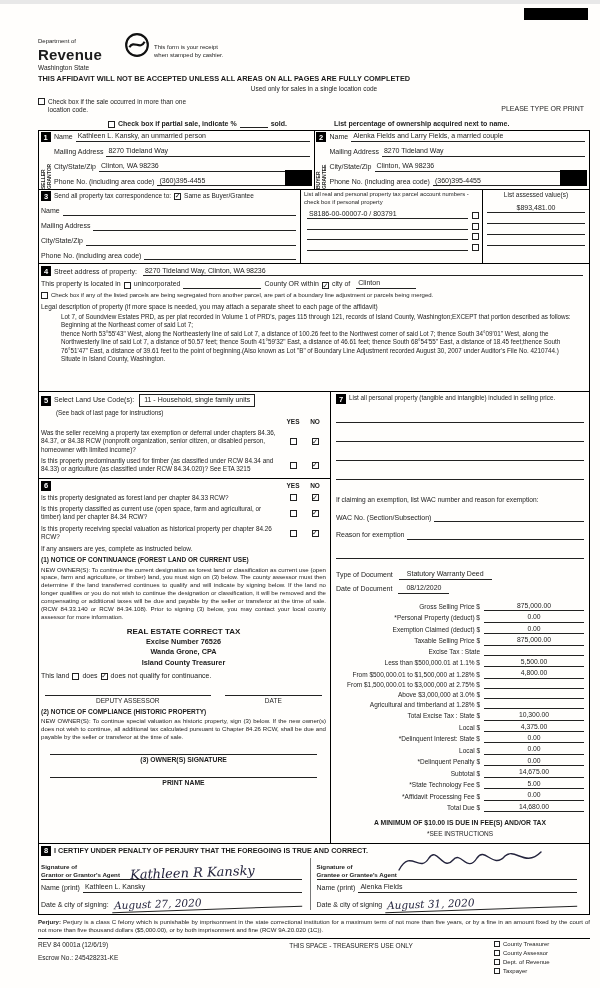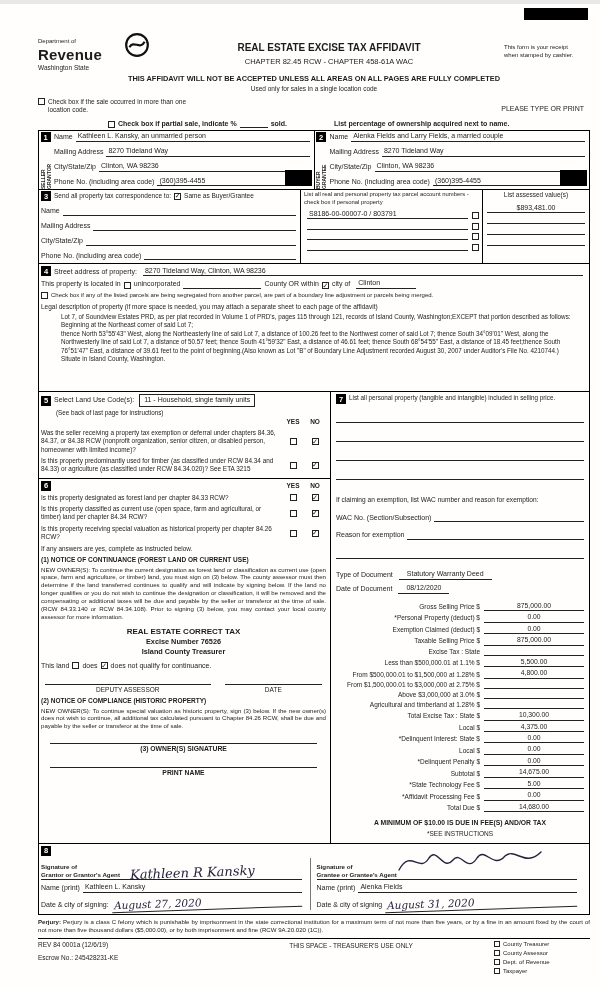--- a/index.html
+++ b/index.html
@@ -14,21 +14,21 @@
   .hdr{display:flex;margin-top:30px;align-items:flex-start;}
   .logo{width:116px;position:relative;}
   .dept-small{font-size:6px;}
   .dept-big{font-size:15px;font-weight:bold;letter-spacing:.2px;}
   .dept-sub{font-size:6.5px;}
   .logo-mark{position:absolute;right:4px;top:-6px;}
   .hdr-center{flex:1;text-align:center;padding-top:4px;}
   .title{font-size:10px;font-weight:bold;}
   .chapter{font-size:7.5px;margin-top:2px;}
   .receipt{width:86px;font-size:6px;padding-top:6px;line-height:1.3;}
-  .warn{text-align:center;font-weight:bold;font-size:7.4px;margin-top:2px;}
+  .warn{text-align:left;font-weight:bold;font-size:7.4px;margin-top:2px;}
   .single-loc{text-align:center;font-size:6.5px;margin-top:1px;}
   .row-between{display:flex;justify-content:space-between;margin-top:5px;}
   .multi-loc{display:flex;gap:3px;width:160px;font-size:6.5px;line-height:1.3;}
   .please-type{font-size:7px;margin-top:7px;padding-right:6px;}
   .row-partial{display:flex;margin-top:5px;margin-bottom:2px;}
   .ps{width:292px;padding-left:70px;display:flex;gap:3px;align-items:flex-end;font-weight:bold;}
   .own{flex:1;padding-left:4px;font-weight:bold;}
   .blank{display:inline-block;border-bottom:1px solid #222;width:28px;height:8px;}
   .w80{width:78px;}
   
@@ -145,24 +145,20 @@
       <div class="dept-small">Department of</div>
       <div class="dept-big">Revenue</div>
       <div class="dept-sub">Washington State</div>
       <span class="logo-mark">
         <svg width="26" height="26" viewBox="0 0 24 24">
             <circle cx="12" cy="12" r="10" fill="none" stroke="#111" stroke-width="2"></circle>
             <path d="M5 14 C9 7 15 17 19 9" fill="none" stroke="#111" stroke-width="2"></path>
           </svg>
       </span>
     </div>
-    <div class="hdr-center">
-      <div class="title">REAL ESTATE EXCISE TAX AFFIDAVIT</div>
-      <div class="chapter">CHAPTER 82.45 RCW - CHAPTER 458-61A WAC</div>
-    </div>
     <div class="receipt">
       <div>This form is your receipt</div>
       <div>when stamped by cashier.</div>
     </div>
   </div>
   <div class="warn">THIS AFFIDAVIT WILL NOT BE ACCEPTED UNLESS ALL AREAS ON ALL PAGES ARE FULLY COMPLETED</div>
   <div class="single-loc">Used only for sales in a single location code</div>
 
   <div class="row-between">
     <div class="multi-loc">
@@ -392,20 +388,21 @@
                 <span class="cb checked"></span>
               </div>
           </div>
           <div class="ifyes">If any answers are yes, complete as instructed below.</div>
           <div class="notice-title">(1) NOTICE OF CONTINUANCE (FOREST LAND OR CURRENT USE)</div>
           <div class="notice-text">NEW OWNER(S): To continue the current designation as forest land or classification as current use (open space, farm and agriculture, or timber) land, you must sign on (3) below. The county assessor must then determine if the land transferred continues to qualify and will indicate by signing below. If the land no longer qualifies or you do not wish to continue the designation or classification, it will be removed and the compensating or additional taxes will be due and payable by the seller or transferor at the time of sale. (RCW 84.33.140 or RCW 84.34.108). Prior to signing (3) below, you may contact your local county assessor for more information.</div>
 
           <div class="stamp">
             <div>REAL ESTATE CORRECT TAX</div>
             <div>Excise Number 76526</div>
+            <div>Wanda Grone, CPA</div>
             <div>Island County Treasurer</div>
           </div>
 
           <div class="cont-line">
             <span>This land</span>
             <span class="cb"></span>
             <span>does</span>
             <span class="cb checked"></span>
             <span>does not qualify for continuance.</span>
           </div>
@@ -532,20 +529,21 @@
             </div>
         </div>
         <div class="min-note">A MINIMUM OF $10.00 IS DUE IN FEE(S) AND/OR TAX</div>
         <div class="see-instr">*SEE INSTRUCTIONS</div>
       </div>
     </div>
 
     <div class="sec8">
       <div class="s8-certify">
         <span class="badge">8</span>
+        <span>I CERTIFY UNDER PENALTY OF PERJURY THAT THE FOREGOING IS TRUE AND CORRECT.</span>
       </div>
       <div class="s8-grid">
         <div class="s8-col">
           <div class="s8-sigrow">
             <div class="sig-label">
               <div>Signature of</div>
               <div>Grantor or Grantor's Agent</div>
             </div>
             <span class="handwriting" style="margin-left:10px;margin-bottom:-2px;">Kathleen R Kansky</span>
           </div>

